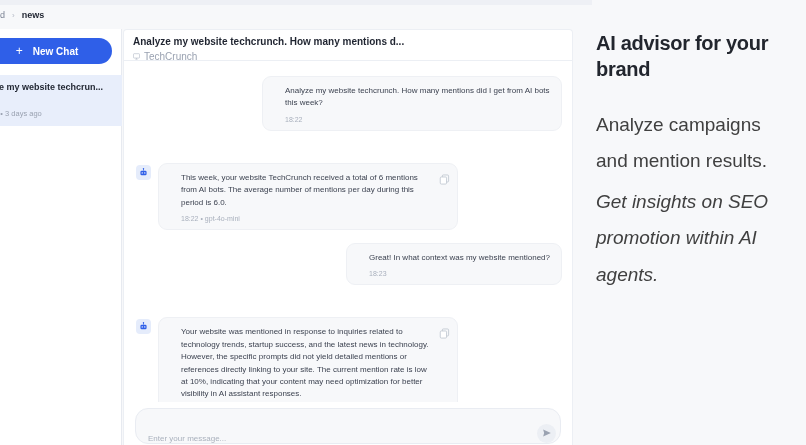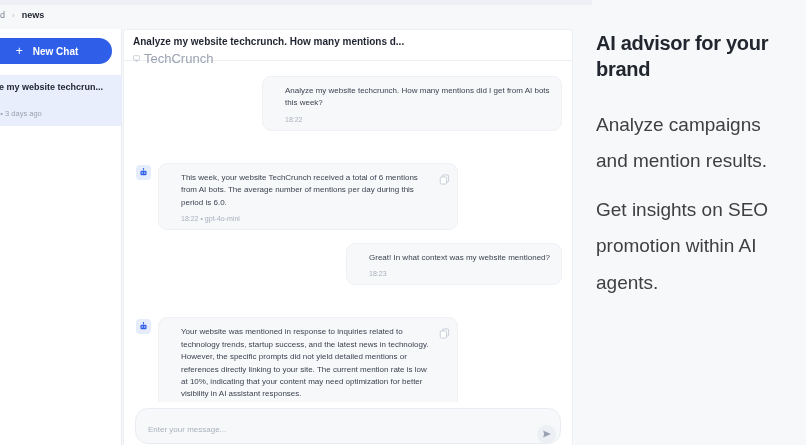--- a/index.html
+++ b/index.html
@@ -122,21 +122,21 @@
     color: #1f2430;
     white-space: nowrap;
     overflow: hidden;
     line-height: 1.2;
   }
   .chat-header-sub {
     display: flex;
     align-items: center;
     gap: 4px;
     margin-top: 3px;
-    font-size: 13px;
+    font-size: 10px;
     color: #9aa2b1;
   }
   .monitor-icon { display: block; }
 
   
   .messages {
     position: absolute;
     left: 0; top: 32px;
     width: 450px;
     height: 340px;
@@ -192,22 +192,22 @@
     left: 123px; top: 408px;
     width: 450px;
     padding: 0 12px;
   }
   .composer-inner {
     height: 36px;
     background: #f7f8fa;
     border: 1px solid #e9ecf2;
     border-radius: 13px;
     display: flex;
-    align-items: flex-start;
-    padding: 16px 4px 0 12px;
+    align-items: flex-end;
+    padding: 2px 4px 0 12px;
   }
   .composer-input {
     flex: 1;
     border: none;
     outline: none;
     background: transparent;
     font-family: "Liberation Sans", sans-serif;
     font-size: 8px;
     color: #3c4250;
   }
@@ -237,21 +237,21 @@
     color: #22262e;
     letter-spacing: -0.3px;
   }
   .promo-body {
     margin-top: 24px;
     font-size: 19px;
     line-height: 1.92;
     color: #404040;
     font-weight: normal;
   }
-  .promo-body p + p { margin-top: 12px; }
+  .promo-body p + p { margin-top: 4px; font-style: italic; }
 </style>
 </head>
 <body>
 
 <div class="top-strip"></div>
 
 <div class="breadcrumb">
   <span class="crumb-link">board</span>
   <span class="crumb-sep">›</span>
   <span class="crumb-current">news</span>

